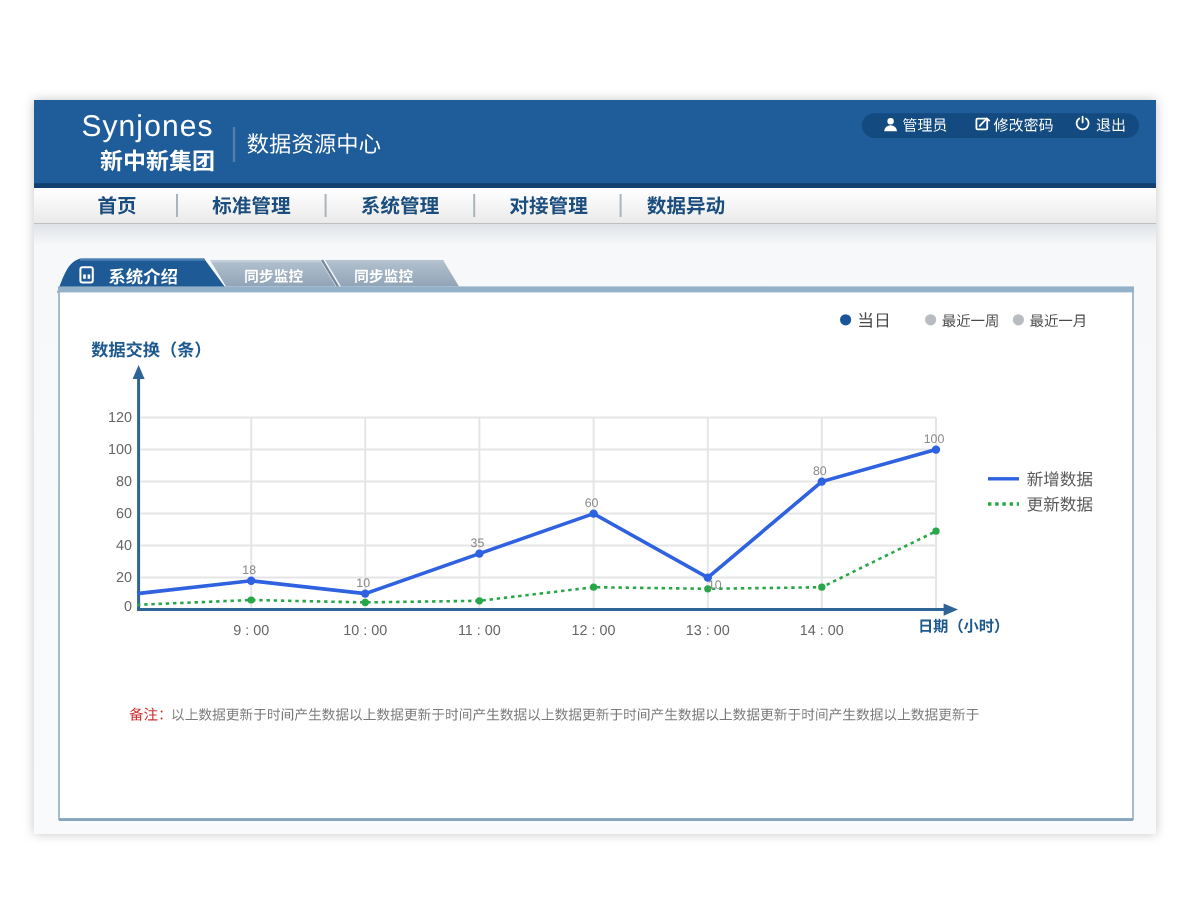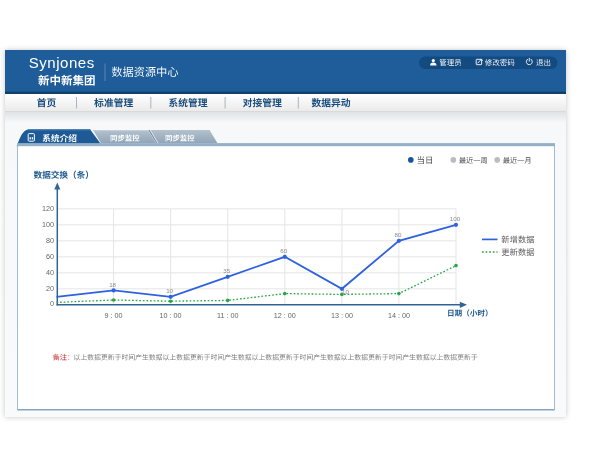--- a/index.html
+++ b/index.html
@@ -1,16 +1,16 @@
 <!DOCTYPE html>
 <html><head>
 <meta charset="utf-8">
 <style>
 html,body{margin:0;padding:0;width:600px;height:450px;background:#fff;overflow:hidden;font-family:"Liberation Sans",sans-serif;}
-#page{position:absolute;left:5px;top:50px;width:561px;height:367px;background:#fff;box-shadow:0 0 5px rgba(110,110,110,.4);}
+#page{position:absolute;left:17px;top:50px;width:561px;height:367px;background:#fff;box-shadow:0 0 5px rgba(110,110,110,.4);}
 </style>
 </head>
 <body>
 <div id="page">
 <svg width="561" height="367" viewBox="0 0 561 367">
 <defs>
 <linearGradient id="navg" x1="0" y1="0" x2="0" y2="1">
 <stop offset="0" stop-color="#ffffff"></stop>
           <stop offset="1" stop-color="#eaeaea"></stop>
 </linearGradient>

